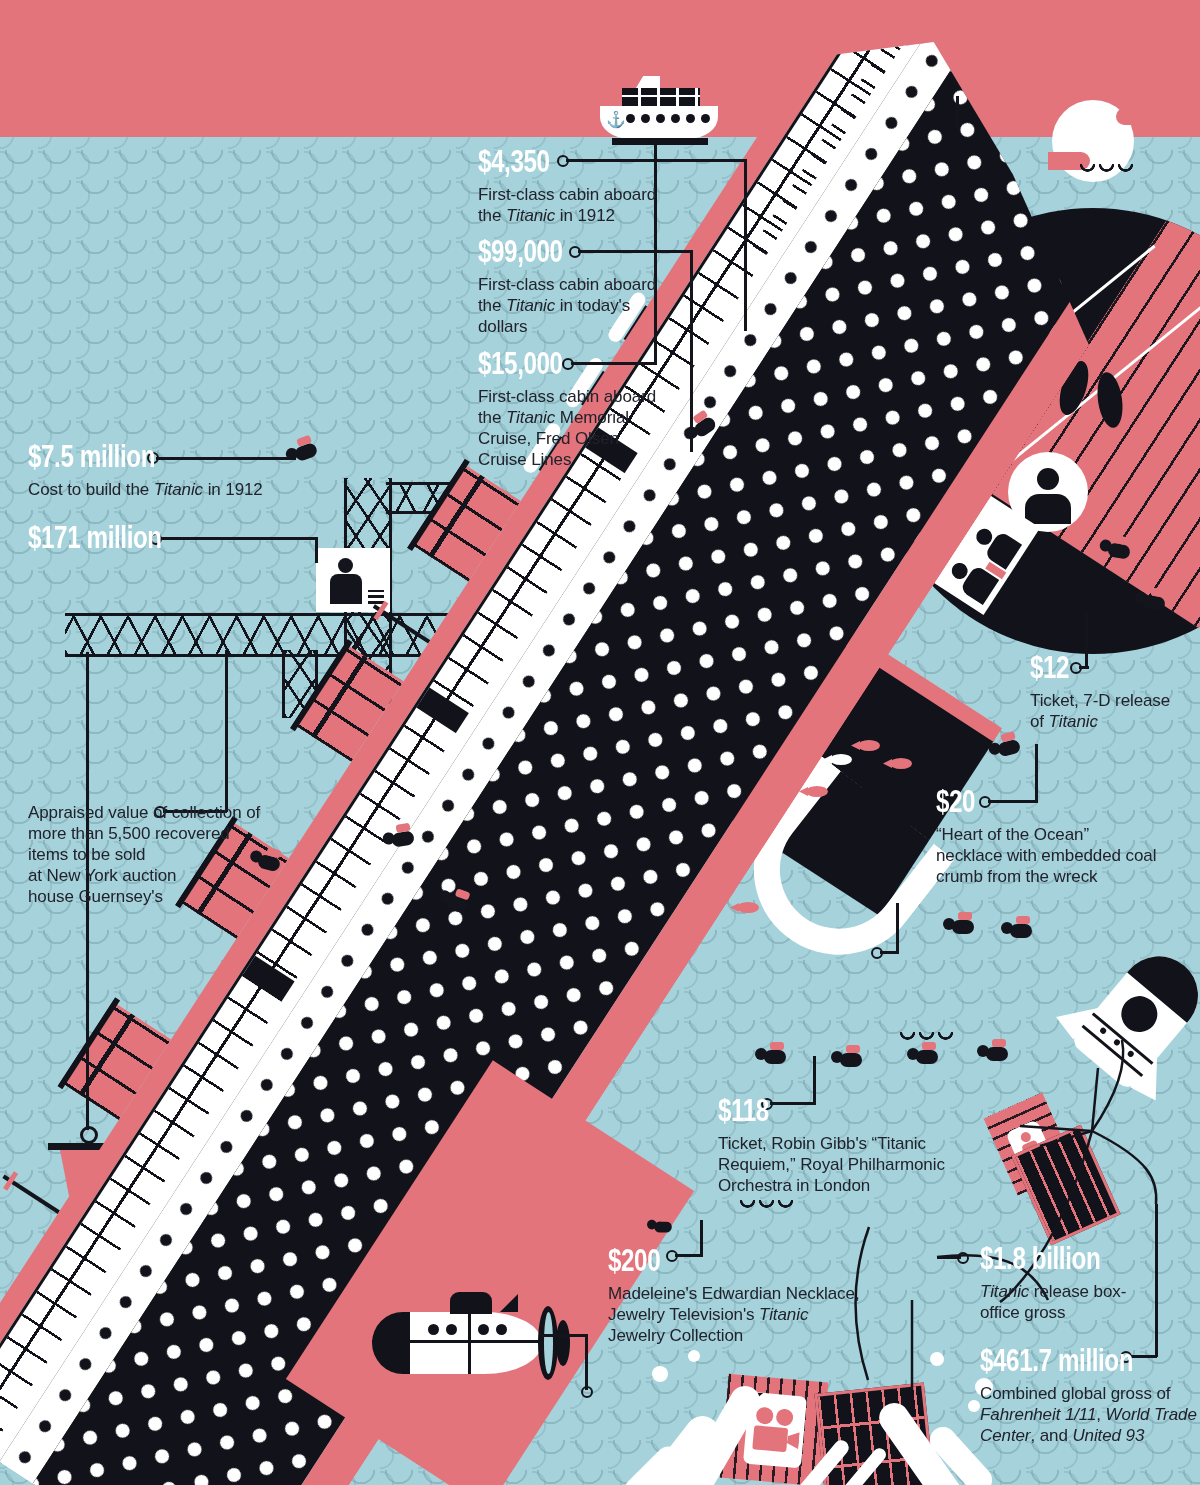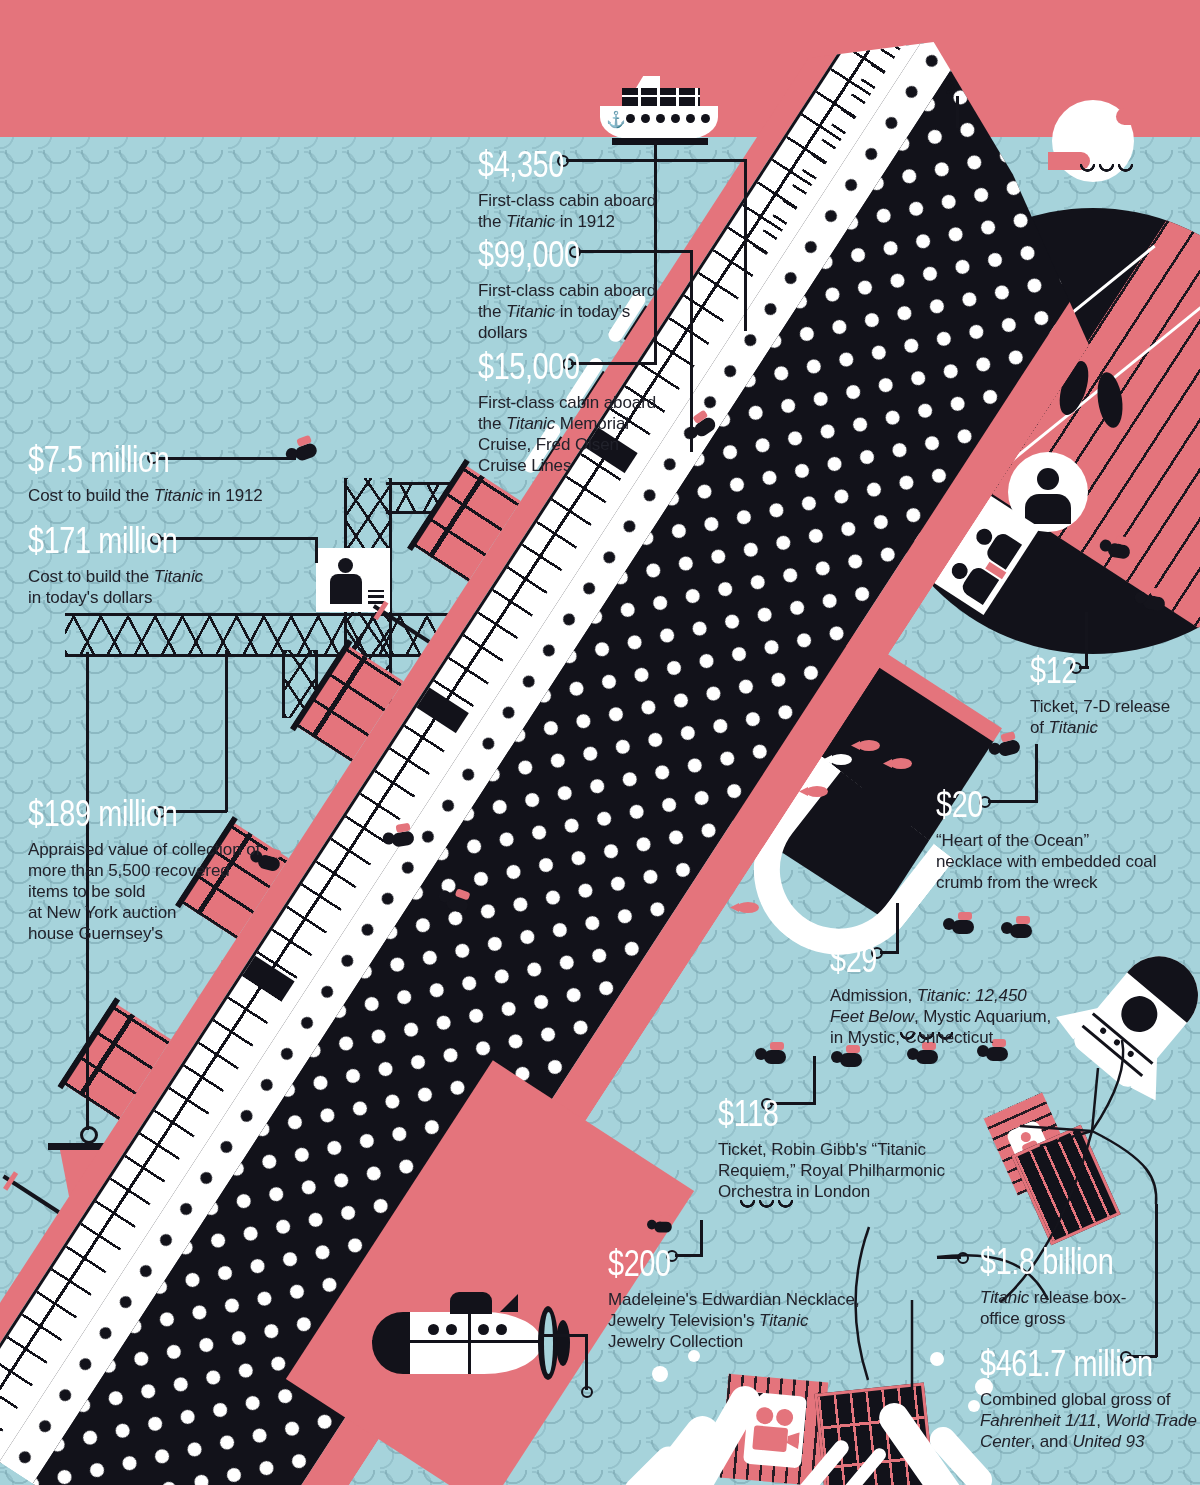--- a/index.html
+++ b/index.html
@@ -6,21 +6,21 @@
   #stage{position:relative;width:1200px;height:1485px;margin:0 auto;overflow:hidden;
     background-color:#a6d3db;
     background-image:
       radial-gradient(circle at 19px 0px, rgba(255,255,255,0) 12px, rgba(118,163,173,.55) 12.5px, rgba(118,163,173,.55) 14px, rgba(255,255,255,0) 14.5px),
       radial-gradient(circle at 0px 15px, rgba(255,255,255,0) 12px, rgba(118,163,173,.35) 12.5px, rgba(118,163,173,.35) 14px, rgba(255,255,255,0) 14.5px);
     background-size:38px 30px;
     font-family:"Liberation Sans",sans-serif;}
   .abs{position:absolute;}
   
   .callout{position:absolute;z-index:10;}
-  .amt{font-weight:normal;font-size:37px;line-height:1;color:#ffffff;white-space:nowrap;}
+  .amt{font-weight:bold;font-size:31px;line-height:1;color:#ffffff;white-space:nowrap;}
   .amt > span{display:inline-block;transform:scaleX(.78);transform-origin:0 60%;letter-spacing:-.5px;}
   .desc{margin-top:7px;font-size:17px;line-height:21px;color:#21222b;letter-spacing:-.1px;}
   .desc .it{font-style:italic;}
   .dot{position:absolute;width:8px;height:8px;border:2.5px solid #14141c;border-radius:50%;z-index:10;}
   .lh{position:absolute;height:2.5px;background:#14141c;z-index:9;}
   .lv{position:absolute;width:2.5px;background:#14141c;z-index:9;}
   
   .skyband{left:0;top:0;width:1200px;height:137px;background:#e4747c;z-index:1;}
   .moon{left:1052px;top:100px;width:82px;height:82px;border-radius:50%;background:#fff;z-index:1;}
   .moon-notch{position:absolute;background:#e4747c;}
@@ -414,27 +414,22 @@
       </div>
   </div>
   <div class="callout" style="left:28px;top:441px;width:330px;">
     <div class="amt"><span>$7.5 million</span></div>
     <div class="desc">
         <div><span>Cost to build the </span><span class="it">Titanic</span><span> in 1912</span></div>
       </div>
   </div>
   <div class="callout" style="left:28px;top:522px;width:240px;">
     <div class="amt"><span>$171 million</span></div>
-    <div class="desc">
-        <div><span>Cost to build the </span><span class="it">Titanic</span></div>
-        <div><span>in today's dollars</span></div>
-      </div>
   </div>
   <div class="callout" style="left:28px;top:795px;width:250px;">
-    <div class="amt"><span>$189 million</span></div>
     <div class="desc">
         <div><span>Appraised value of collection  of</span></div>
         <div><span>more than 5,500 recovered</span></div>
         <div><span>items to be sold</span></div>
         <div><span>at New York auction</span></div>
         <div><span>house Guernsey's</span></div>
       </div>
   </div>
   <div class="callout" style="left:1030px;top:652px;width:170px;">
     <div class="amt"><span>$12</span></div>
@@ -444,28 +439,20 @@
       </div>
   </div>
   <div class="callout" style="left:936px;top:786px;width:255px;">
     <div class="amt"><span>$20</span></div>
     <div class="desc">
         <div><span>“Heart of the Ocean”</span></div>
         <div><span>necklace with embedded coal</span></div>
         <div><span>crumb from the wreck</span></div>
       </div>
   </div>
-  <div class="callout" style="left:830px;top:941px;width:260px;">
-    <div class="amt"><span>$29</span></div>
-    <div class="desc">
-        <div><span>Admission, </span><span class="it">Titanic: 12,450</span></div>
-        <div><span class="it">Feet Below</span><span>, Mystic Aquarium,</span></div>
-        <div><span>in Mystic, Connecticut</span></div>
-      </div>
-  </div>
   <div class="callout" style="left:718px;top:1095px;width:255px;">
     <div class="amt"><span>$118</span></div>
     <div class="desc">
         <div><span>Ticket, Robin Gibb's “Titanic</span></div>
         <div><span>Requiem,” Royal Philharmonic</span></div>
         <div><span>Orchestra in London</span></div>
       </div>
   </div>
   <div class="callout" style="left:608px;top:1245px;width:265px;">
     <div class="amt"><span>$200</span></div>

